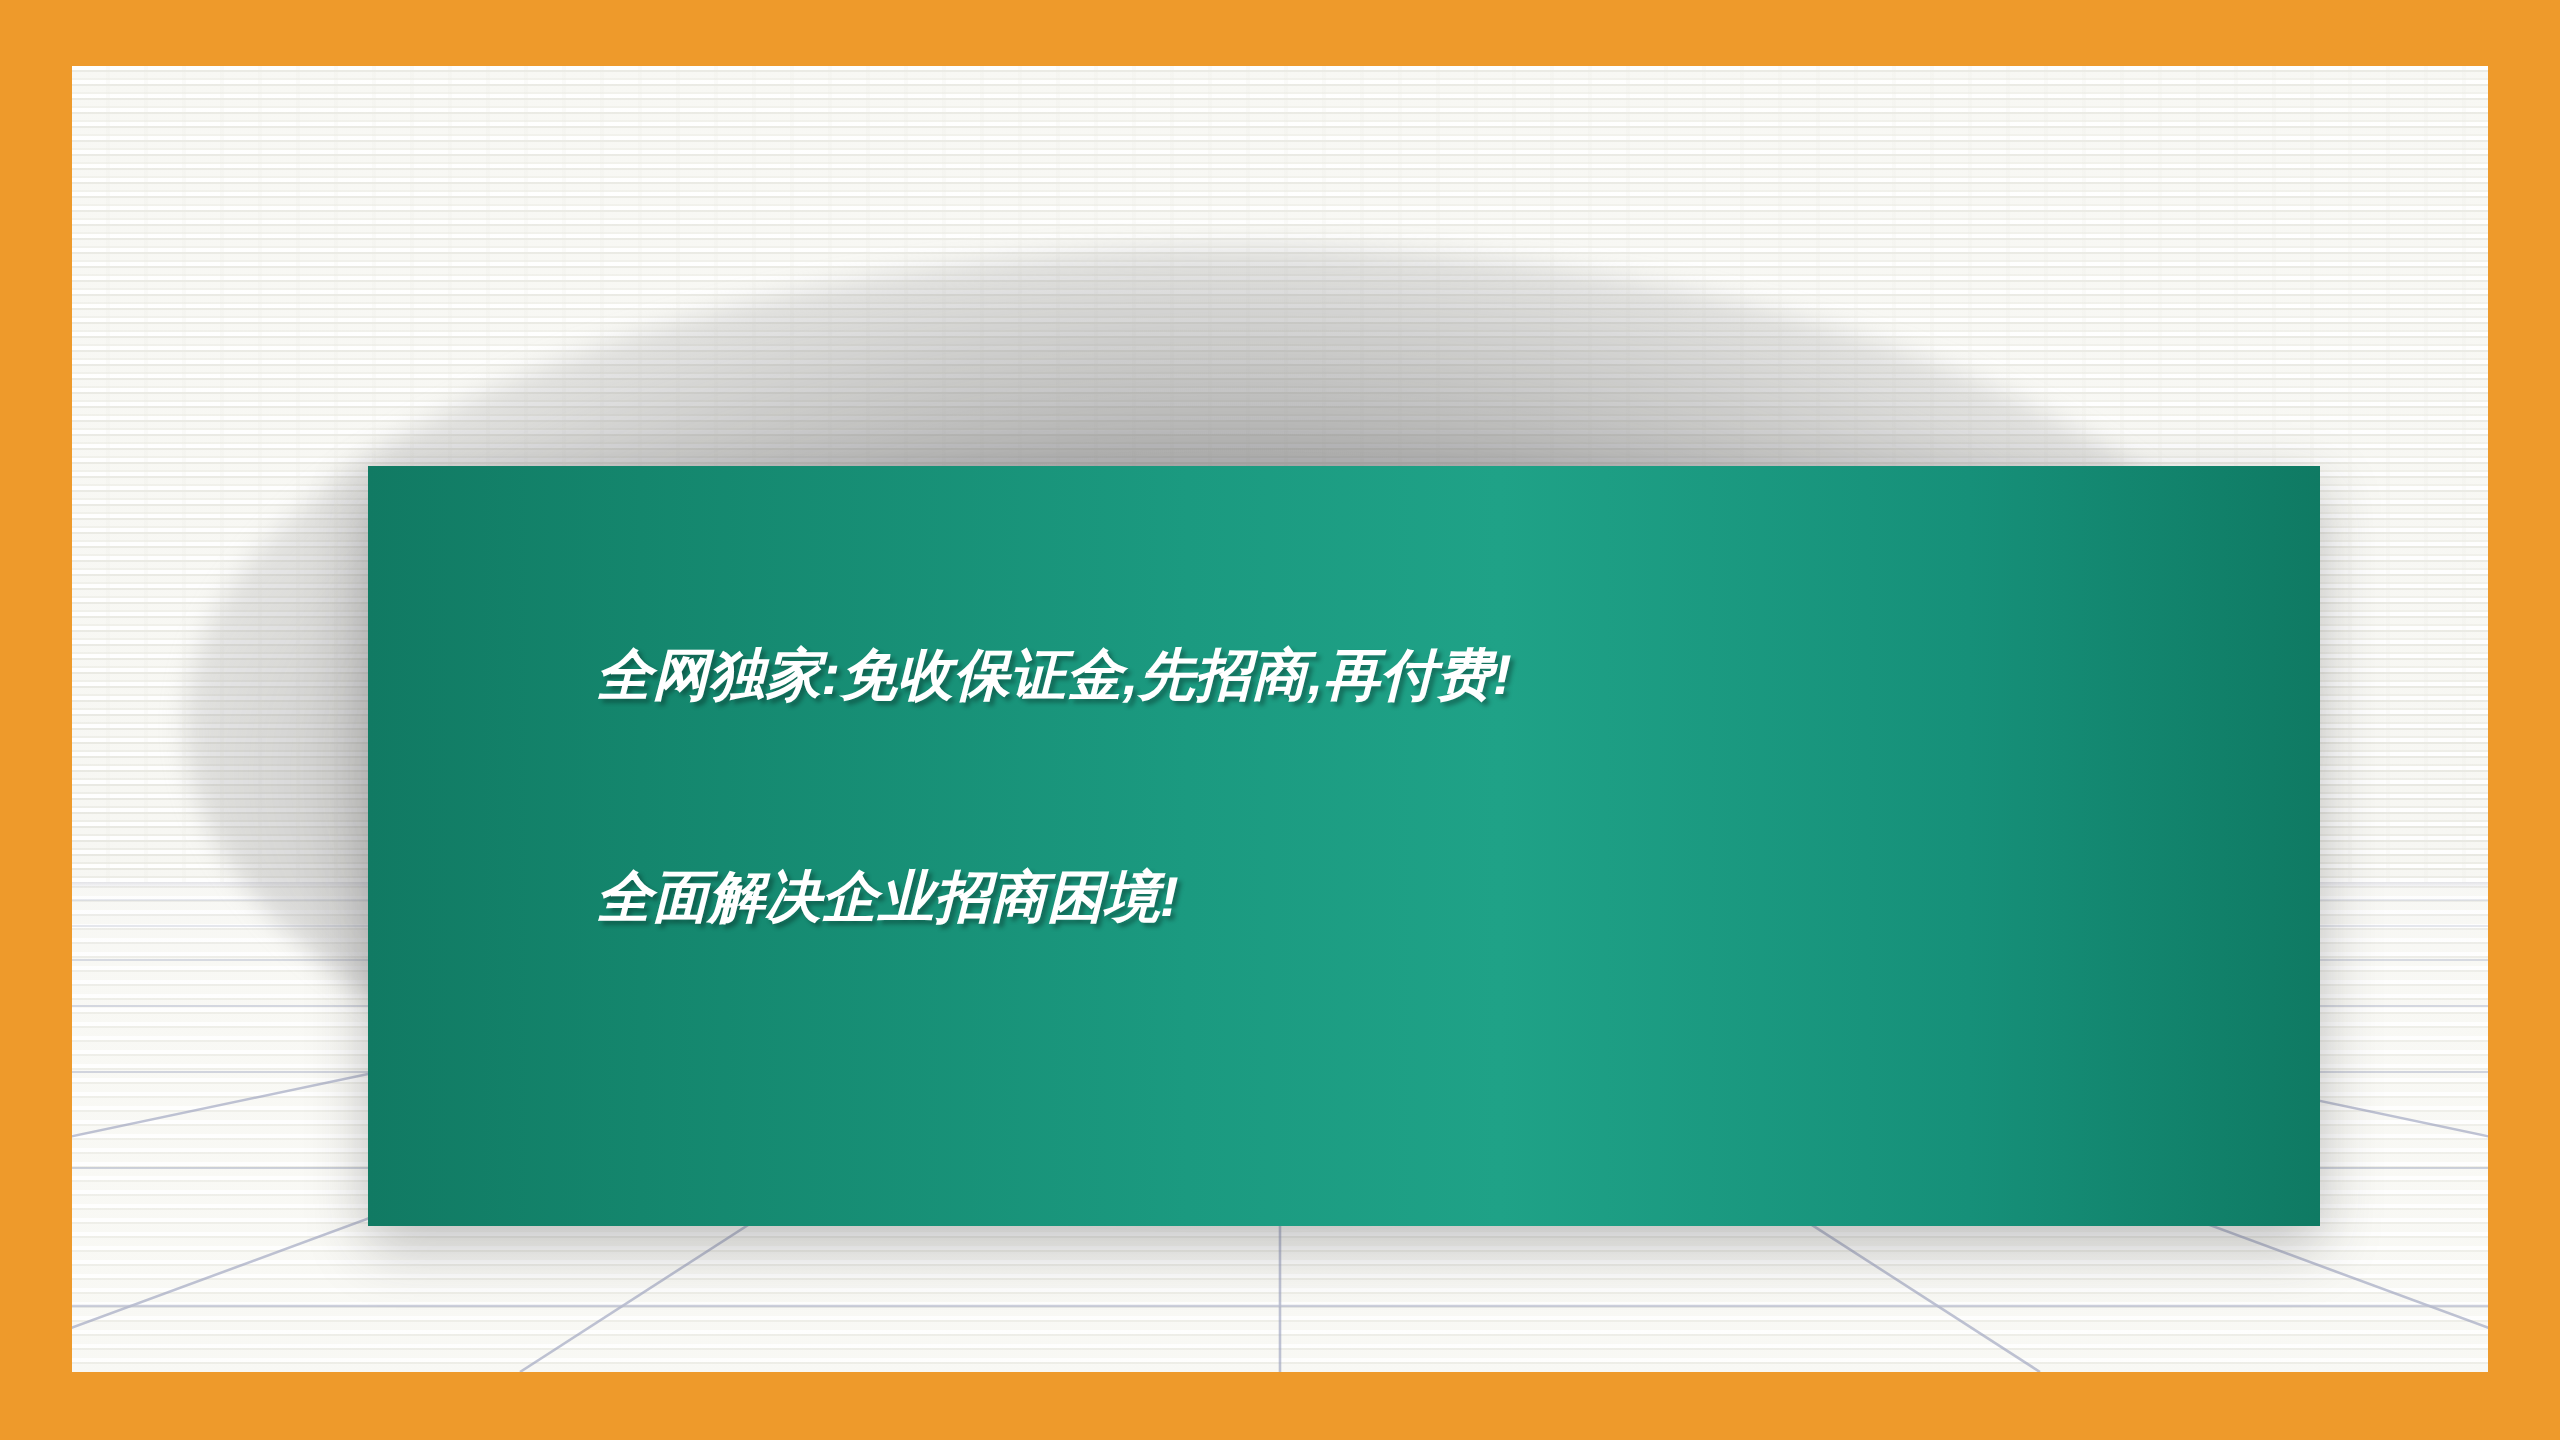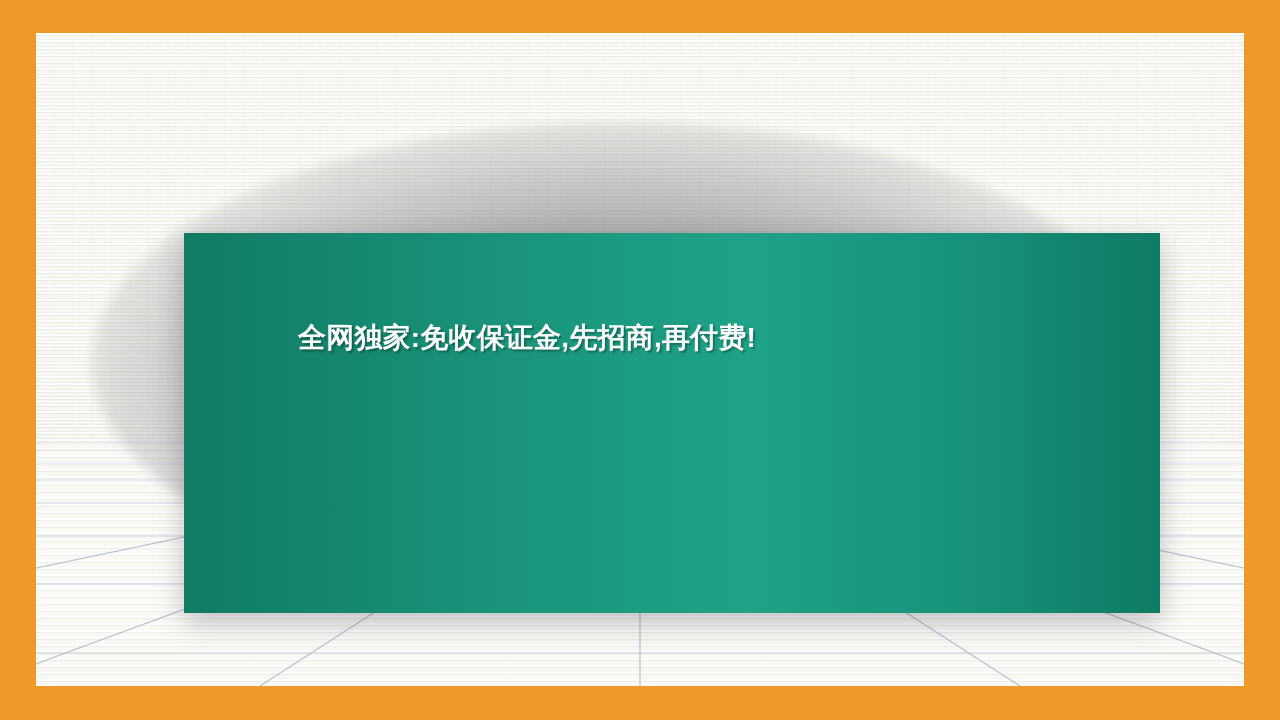--- a/index.html
+++ b/index.html
@@ -139,21 +139,21 @@
     top: 12px;
     right: 14px;
     color: #ffffff;
     font-weight: bold;
     font-size: 28px;
     line-height: 37px;
     letter-spacing: 0.2px;
     text-shadow: 2px 2px 2px rgba(0,0,0,0.30);
     white-space: pre-wrap;
   }
-  .para { margin: 0; }
+  .para { margin: 0; font-style: italic; }
   .spacer { height: 37px; }
 </style>
 </head>
 <body>
 
 <div class="slide">
 
   <div class="stage">
 
     <div class="wall"></div>
@@ -183,20 +183,21 @@
       </svg>
     </div>
 
     <div class="horizon"></div>
 
     <div class="card-shadow"></div>
 
     <div class="message-card">
       <div class="message-body">
         <p class="para">全网独家:免收保证金,先招商,再付费!</p>
+        <p class="para">全面解决企业招商困境!</p>
 
         <div class="spacer"></div>
 
         
         
 
         
 
         
         

